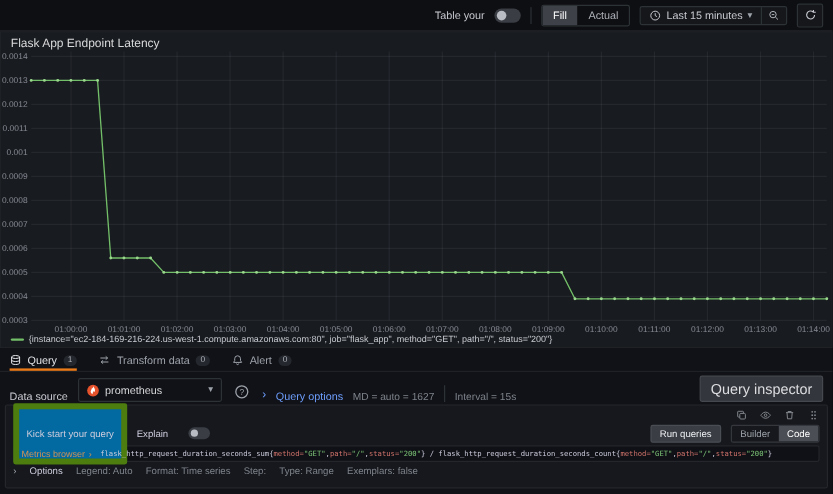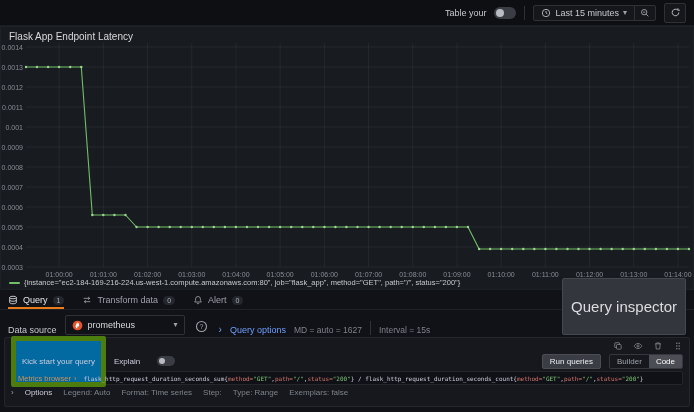--- a/index.html
+++ b/index.html
@@ -51,21 +51,21 @@
   .ds-select { display:flex; align-items:center; gap:5px; width:120px; height:20px; background:#111217;
                border:1px solid #2c3235; border-radius:2px; padding:0 6px; }
   .ds-select svg { width:11px; height:11px; }
   .ds-name { flex:1; font-size:9px; color:#d8d9da; }
   .help-btn { width:18px; height:18px; display:flex; align-items:center; justify-content:center; color:#9da2aa; }
   .qo-chev { color:#6e9fff; font-size:10px; line-height:1; }
   .qo-link { font-size:9px; color:#6e9fff; }
   .qo-summary { font-size:8.5px; color:#7e838b; }
   .spacer { flex:1; }
   .qi-btn { background:#33363c; border:1px solid #45484e; border-radius:2px; color:#dcdde1;
-            font-size:15px; padding:19px 8px;margin-top:40px; }
+            font-size:12px; padding:3px 8px;margin-top:40px; }
 
   
   .card { position:absolute; left:4px; top:337px; width:686px; height:70px; background:#16181d;
           border:1px solid #24262c; border-radius:2px; }
   .card-header { display:flex; align-items:center; gap:6px; height:15px; padding:0 6px; }
   .chev svg { width:8px; height:8px; display:block; }
   .ref { font-size:9px; font-weight:bold; color:#d8d9da; }
   .ds-hint { font-size:8px; color:#74787f; }
   .row-icons { margin-left:auto; display:flex; align-items:center; gap:10px; color:#80848b; }
   .row-icons svg { width:10px; height:10px; }
@@ -96,20 +96,24 @@
 <body>
 
 <div class="screen">
 
   <div class="topbar">
     <span class="tb-label">Table your</span>
     <div class="toggle">
         <div class="knob"></div>
       </div>
     <div class="vdiv"></div>
+    <div class="seg-group">
+      <div class="seg-btn selected">Fill</div>
+      <div class="seg-btn">Actual</div>
+    </div>
     <div class="time-group">
       <div class="time-main">
         <svg width="10" height="10" viewBox="0 0 12 12" fill="none" stroke="currentColor" stroke-width="1">
             <circle cx="6" cy="6" r="4.4"></circle>
             <path d="M6 3.6V6l1.7 1"></path>
           </svg>
         <span>Last 15 minutes</span>
         <span class="caret">▾</span>
       </div>
       <div class="time-zoom">

